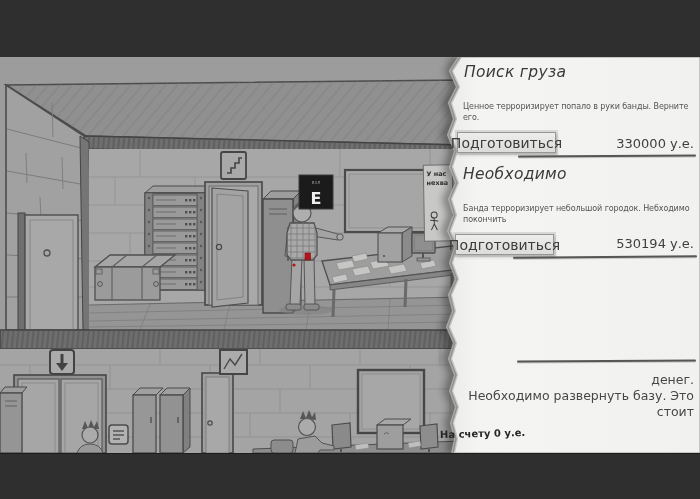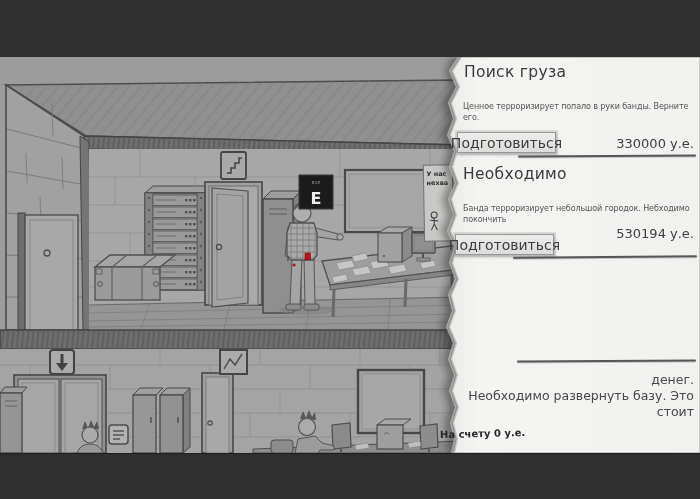--- a/index.html
+++ b/index.html
@@ -4,21 +4,21 @@
 <style>
   html,body{margin:0;padding:0;background:#2e2e2e;}
   .stage{position:relative;width:700px;height:499px;overflow:hidden;background:#9c9c9c;
          font-family:"DejaVu Sans",sans-serif;}
   .bar{position:absolute;left:0;width:700px;background:#2f2f2f;}
   .bar.top{top:0;height:57px;border-bottom:1px solid #424242;}
   .bar.bottom{top:453px;height:46px;border-top:1px solid #1d1d1d;}
   .scene-svg{position:absolute;left:0;top:57px;}
   .paper-svg{position:absolute;left:420px;top:57px;}
   .ui{position:absolute;inset:0;}
-  .m-title{position:absolute;font-size:15.5px;color:#3a3a3a;letter-spacing:.3px;}
+  .m-title{position:absolute;font-size:15.5px;color:#3a3a3a;letter-spacing:.3px;font-style:italic;}
   .m-desc{position:absolute;font-size:8px;color:#545454;line-height:11px;letter-spacing:-.1px;}
   .btn{position:absolute;width:97px;height:19px;display:flex;align-items:center;justify-content:center;
        background:linear-gradient(#ededeb,#dcdcda);border:1px solid #97979a;
        box-shadow:0 0 0 2px rgba(150,150,148,.28),1px 2px 3px rgba(0,0,0,.22);
        font-size:14px;font-weight:normal;color:#3c3c3c;cursor:pointer;}
   .price{position:absolute;width:134px;text-align:right;font-size:13px;color:#3f3f3f;}
   .divider{position:absolute;height:2px;background:#565656;border-radius:2px;
            transform:rotate(-.4deg);box-shadow:0 1px 0 rgba(120,120,120,.35);}
   .goal{position:absolute;left:448px;top:372px;width:246px;text-align:right;
         font-size:12.5px;line-height:16px;color:#474747;}
@@ -330,21 +330,21 @@
 
     <div class="m-title" style="left:464px;top:63px">Поиск груза</div>
     <div class="m-desc" style="left:463px;top:101px">Ценное терроризирует попало в руки банды. Верните его.</div>
     <div class="btn" style="left:457px;top:132px">Подготовиться</div>
     <div class="price" style="left:560px;top:136px">330000 у.е.</div>
     <div class="divider" style="left:518px;top:155px;width:178px"></div>
 
     <div class="m-title" style="left:463px;top:165px">Необходимо</div>
     <div class="m-desc" style="left:463px;top:203px">Банда терроризирует небольшой городок. Небходимо покончить</div>
     <div class="btn" style="left:455px;top:234px">Подготовиться</div>
-    <div class="price" style="left:560px;top:226px">530194 у.е.</div>
+    <div class="price" style="left:560px;top:236px">530194 у.е.</div>
     <div class="divider" style="left:513px;top:256px;width:184px"></div>
 
     <div class="divider" style="left:517px;top:360px;width:179px"></div>
     <div class="goal">
       <div>денег.</div>
       <div>Необходимо развернуть базу. Это стоит</div>
     </div>
     <div class="balance">На счету 0 у.е.</div>
   </div>
 

